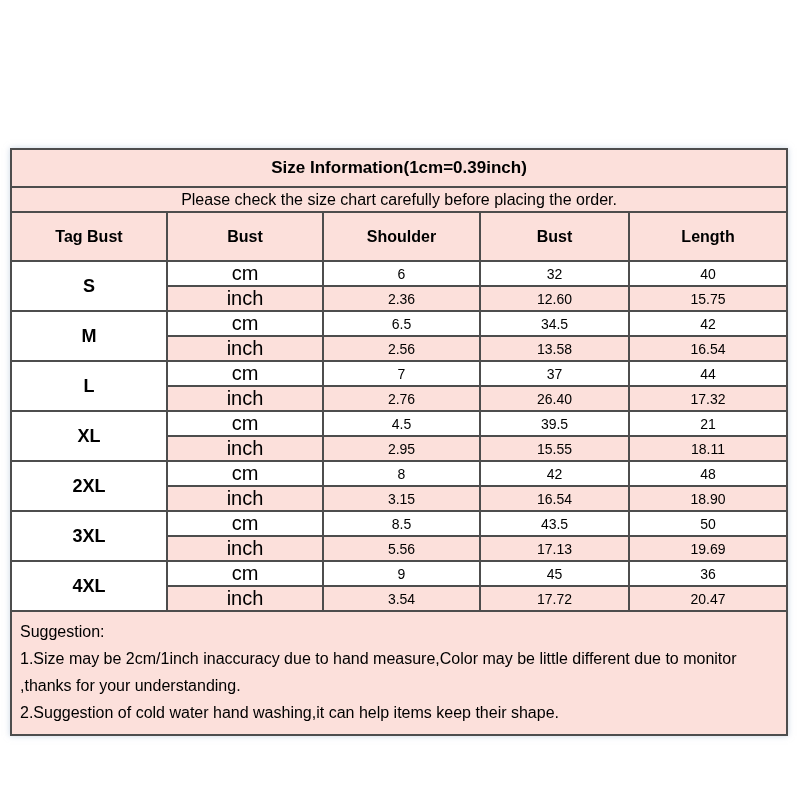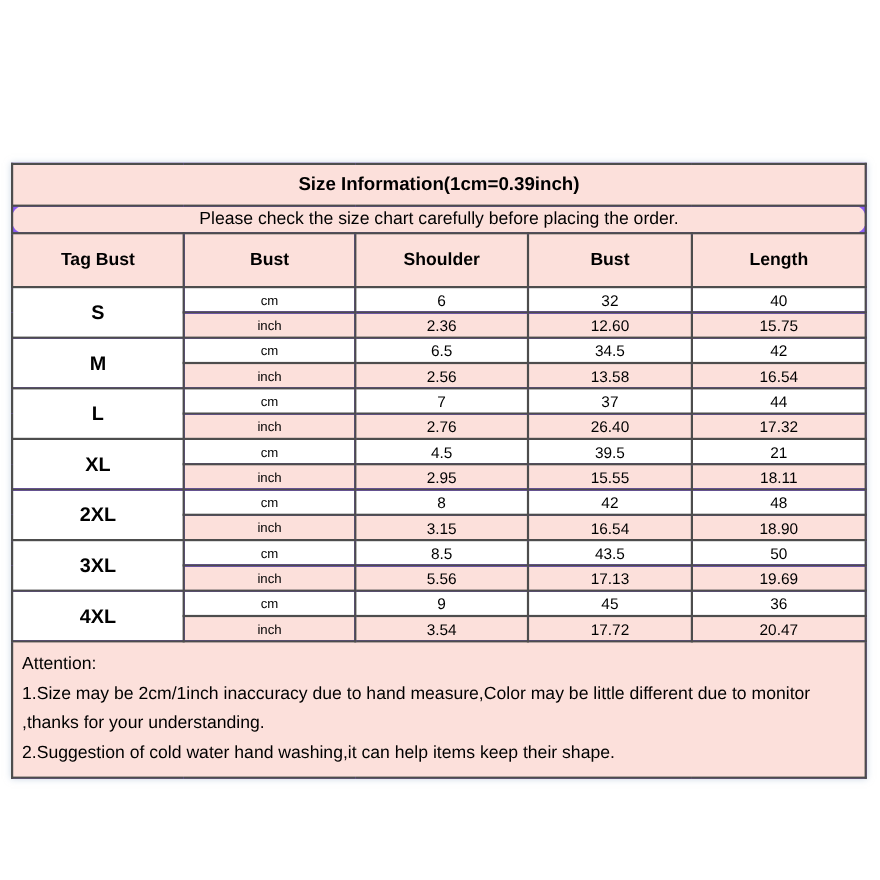--- a/index.html
+++ b/index.html
@@ -15,21 +15,21 @@
   .table-wrap {
     position: absolute;
     left: 10px;
     top: 148px;
     width: 776px;
   }
   table.size-chart {
     border-collapse: collapse;
     table-layout: fixed;
     width: 776px;
-    background: #8b5cf6;
+    background: #14532d;
     border: 2px solid #1f1f1f;
     box-shadow: 0 0 6px rgba(160, 180, 205, 0.55);
   }
   td {
     border: 2px solid #4d4d4d;
     text-align: center;
     vertical-align: middle;
     padding: 0;
     overflow: hidden;
     white-space: nowrap;
@@ -37,36 +37,35 @@
   .row-title td {
     background: #fce0db;
     height: 36px;
     font-weight: bold;
     font-size: 17px;
   }
   .row-subtitle td {
     background: #fce0db;
     height: 23px;
     font-size: 16px;
-    border-radius: 11px;
   }
   .row-headers td {
     background: #fce0db;
     height: 47px;
     font-weight: bold;
     font-size: 16px;
   }
   tr.r-cm td { background: #ffffff; height: 21px; }
   tr.r-inch td { background: #fce0db; height: 21px; }
   td.size-cell {
     background: #ffffff !important;
     font-weight: bold;
     font-size: 18px;
   }
-  td.unit-cell { font-size: 12px; }
+  td.unit-cell { font-size: 20px; }
   td.val-cell  { font-size: 14px; }
   .row-attention td {
     background: #fce0db;
     height: 106px;
     text-align: left;
     font-size: 16px;
     padding: 6px 8px 8px 8px;
     white-space: normal;
     vertical-align: middle;
   }
@@ -197,21 +196,21 @@
     </tr>
     <tr class="r-inch">
       <td class="unit-cell">inch</td>
       <td class="val-cell">3.54</td>
       <td class="val-cell">17.72</td>
       <td class="val-cell">20.47</td>
     </tr>
 
     <tr class="row-attention">
       <td colspan="5">
-        <div class="att-line">Attention:</div>
+        <div class="att-line">Suggestion:</div>
         <div class="att-line">1.Size may be 2cm/1inch inaccuracy due to hand measure,Color may be little different due to monitor</div>
         <div class="att-line">,thanks for your understanding.</div>
         <div class="att-line">2.Suggestion of cold water hand washing,it can help items keep their shape.</div>
       </td>
     </tr>
   </tbody>
     </table>
 </div>
 
 </body></html>

